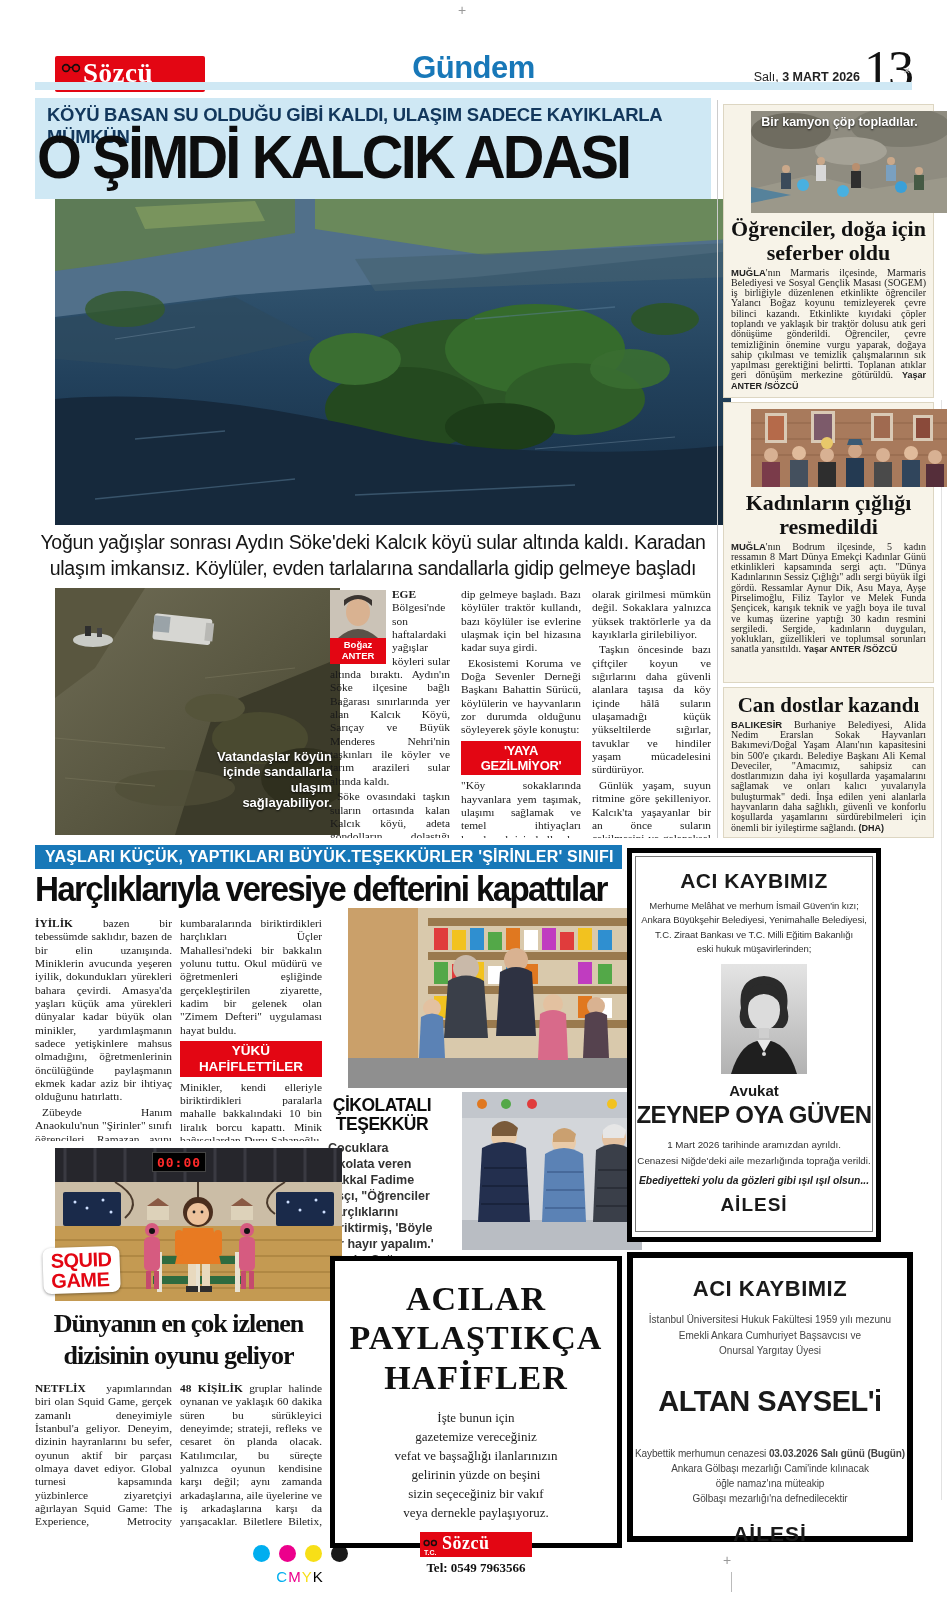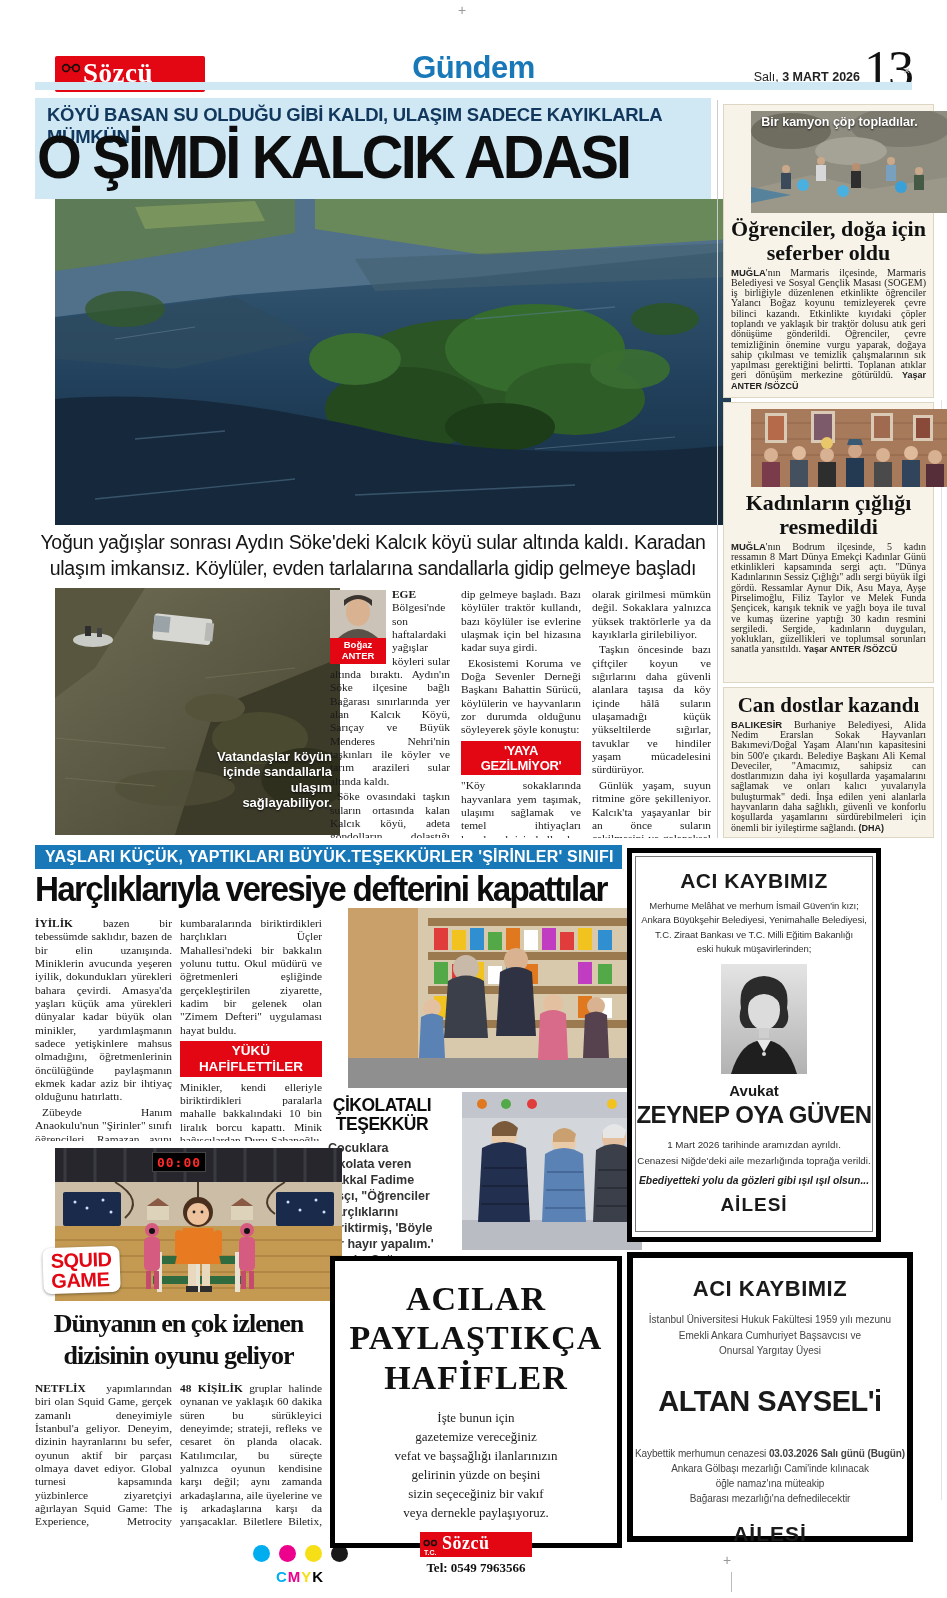--- a/index.html
+++ b/index.html
@@ -478,21 +478,21 @@
   <p class="first"><span class="lead">48 KİŞİLİK</span><span> gruplar halinde oynanan ve yaklaşık 60 dakika süren bu sürükleyici deneyimde; strateji, refleks ve cesaret ön planda olacak. Katılımcılar, bu süreçte yalnızca oyunun kendisine karşı değil; aynı zamanda arkadaşlarına, aile üyelerine ve iş arkadaşlarına karşı da yarışacaklar. Biletlere Biletix, Biletinial, Bubilet ve İkibilet'ten ulaşılabilecek.</span></p>
 </div>
 
 <div class="abs" style="left:240px;top:1545px;width:120px;text-align:center;">
   <div style="display:flex;gap:9px;justify-content:center;">
     <span style="width:17px;height:17px;border-radius:50%;background:#00aeef;display:inline-block;"></span>
     <span style="width:17px;height:17px;border-radius:50%;background:#ec008c;display:inline-block;"></span>
     <span style="width:17px;height:17px;border-radius:50%;background:#f7df17;display:inline-block;"></span>
     <span style="width:17px;height:17px;border-radius:50%;background:#1a1a1a;display:inline-block;"></span>
   </div>
-  <div class="sans" style="margin-top:6px;font-weight:bold;font-size:15px;letter-spacing:1px;">
+  <div class="sans" style="margin-top:6px;font-weight:normal;font-size:15px;letter-spacing:1px;">
     <span style="color:#00aeef;">C</span><span style="color:#ec008c;">M</span><span style="color:#f7df17;">Y</span><span style="color:#000;">K</span>
   </div>
 </div>
 
 <div class="abs" style="left:330px;top:1256px;width:292px;height:292px;border:5px solid #000;box-sizing:border-box;background:#fff;text-align:center;">
   <div class="serifhead" style="margin-top:18px;font-size:34px;line-height:1.16;letter-spacing:1px;">
     <div>ACILAR</div>
     <div>PAYLAŞTIKÇA</div>
     <div>HAFİFLER</div>
   </div>
@@ -562,19 +562,19 @@
     <div>Emekli Ankara Cumhuriyet Başsavcısı ve</div>
     <div>Onursal Yargıtay Üyesi</div>
   </div>
   <div style="margin-top:26px;font-weight:bold;font-size:29px;letter-spacing:-.5px;">ALTAN SAYSEL'i</div>
   <div style="margin-top:28px;font-size:10px;line-height:1.5;color:#444;letter-spacing:-.1px;">
     <div>
       <span>Kaybettik merhumun cenazesi </span><b>03.03.2026 Salı günü (Bugün)</b>
     </div>
     <div>Ankara Gölbaşı mezarlığı Cami'inde kılınacak</div>
     <div>öğle namaz'ına müteakip</div>
-    <div>Bağarası mezarlığı'na defnedilecektir</div>
+    <div>Gölbaşı mezarlığı'na defnedilecektir</div>
   </div>
   <div style="margin-top:16px;font-weight:bold;font-size:21px;letter-spacing:1px;">AİLESİ</div>
 </div>
 
 <div class="mark" style="left:723px;top:1552px;font-size:14px;">+</div>
 <div class="abs" style="left:731px;top:1572px;width:1px;height:20px;background:#bbb;"></div>
 
 </body></html>

